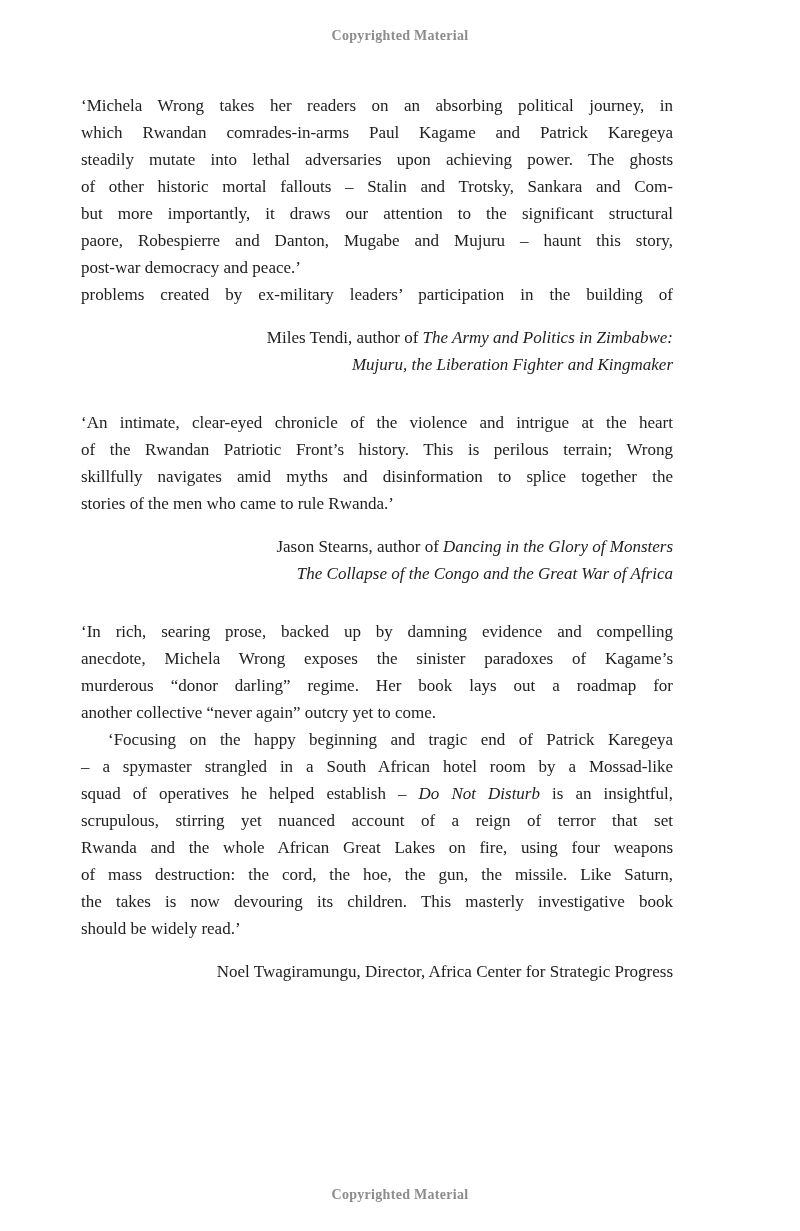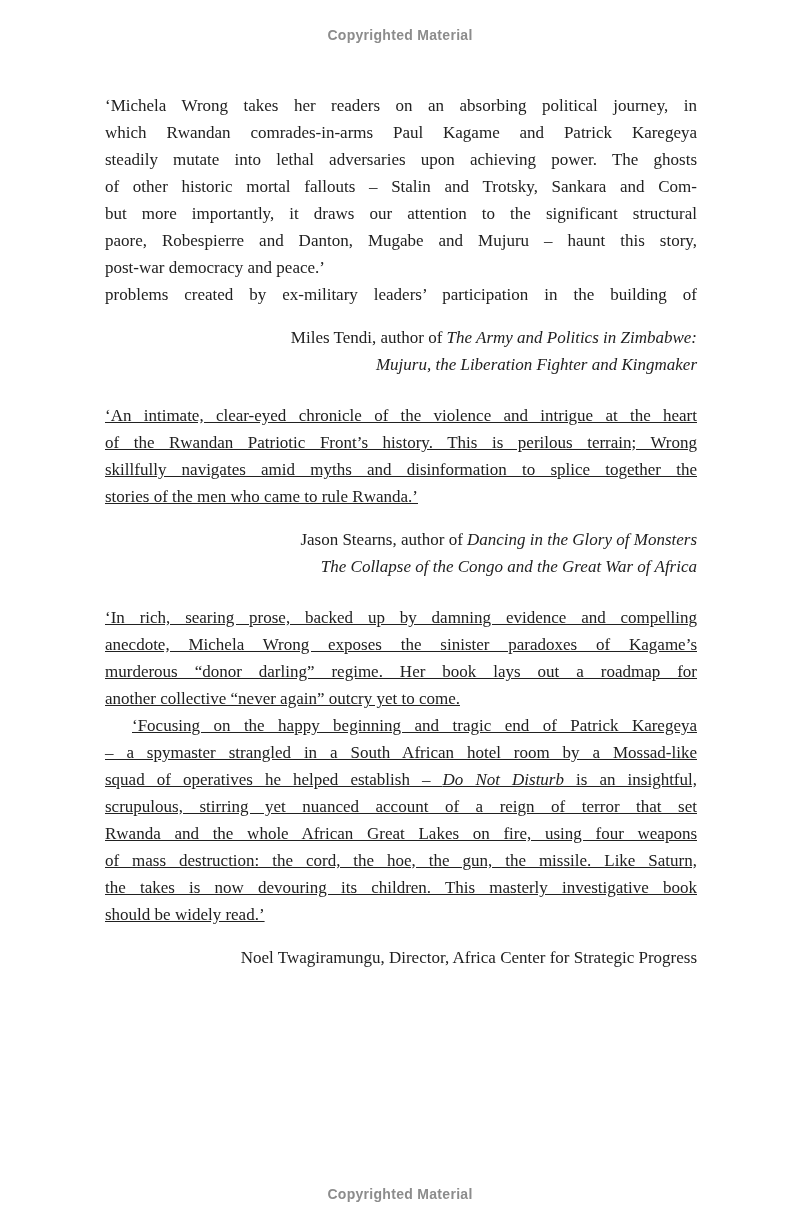--- a/index.html
+++ b/index.html
@@ -13,51 +13,51 @@
     height: 1231px;
     background: var(--page-bg, #ffffff);
     font-family: "Liberation Serif", serif;
     overflow: hidden;
   }
   .watermark {
     position: absolute;
     left: 0;
     right: 0;
     text-align: center;
-    font-family: Liberation Sans, sans-serif;
+    font-family: Liberation Serif, serif;
     font-size: 14px;
     line-height: 17px;
     font-weight: 700;
     letter-spacing: 0.3px;
     color: var(--watermark-color, #8c8c8c);
   }
   .watermark.top { top: 27px; }
   .watermark.bottom { top: 1186px; }
   .content {
     position: absolute;
-    left: 105px;
+    left: 81px;
     top: 92px;
     width: 592px;
     font-size: 17px;
     line-height: 27px;
     color: var(--body-text, #212121);
   }
   .block { margin: 0; }
   .quote .line {
     text-align: justify;
     text-align-last: justify;
   }
   .quote .line.last {
     text-align: left;
     text-align-last: left;
   }
   .quote .line.indent { text-indent: 27px; }
   .attribution { text-align: right; }
   .quote + .attribution { margin-top: 16px; }
-  .attribution + .quote { margin-top: 24px; text-decoration: underline; }
+  .attribution + .quote { margin-top: 31px; }
   [data-name="attribution-noel-twagiramungu"] { margin-top: 10px; }
   .bold { font-weight: 400; }
   .italic { font-style: italic; }
 </style>
 </head>
 <body>
 
 <div class="page" data-name="book-praise-page">
   <div class="watermark top" data-name="copyright-watermark-top">Copyrighted Material</div>
 

